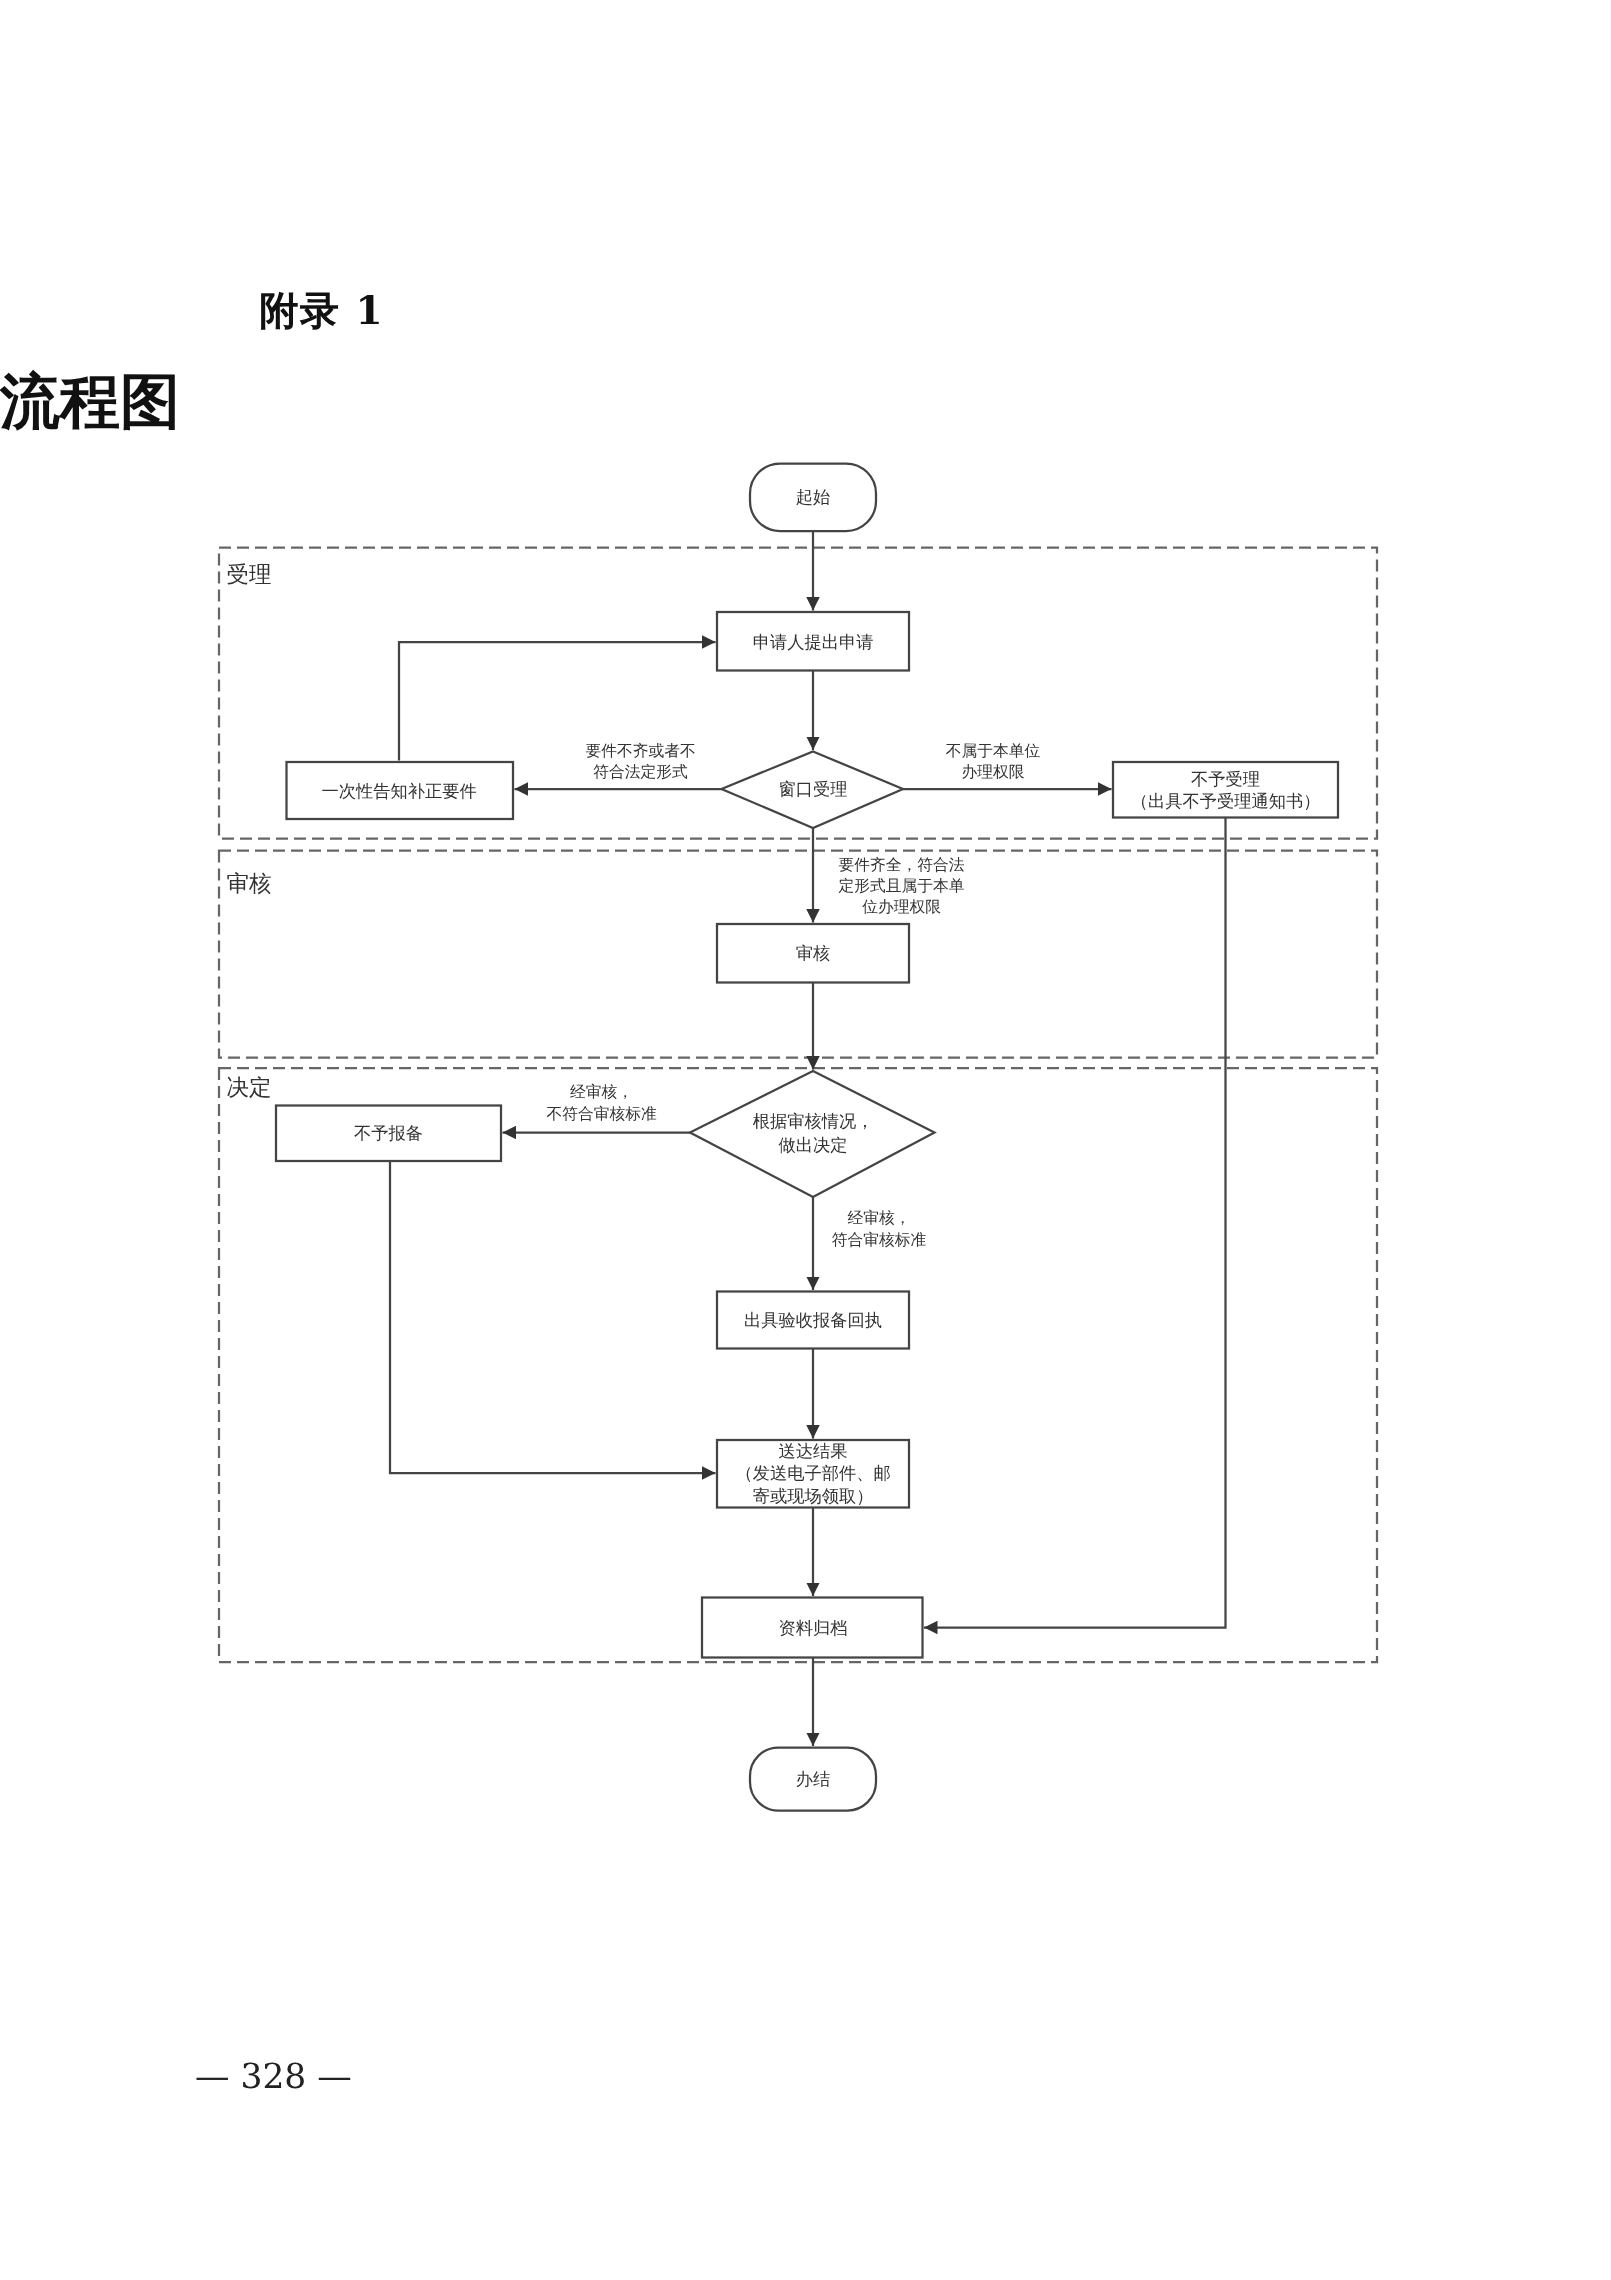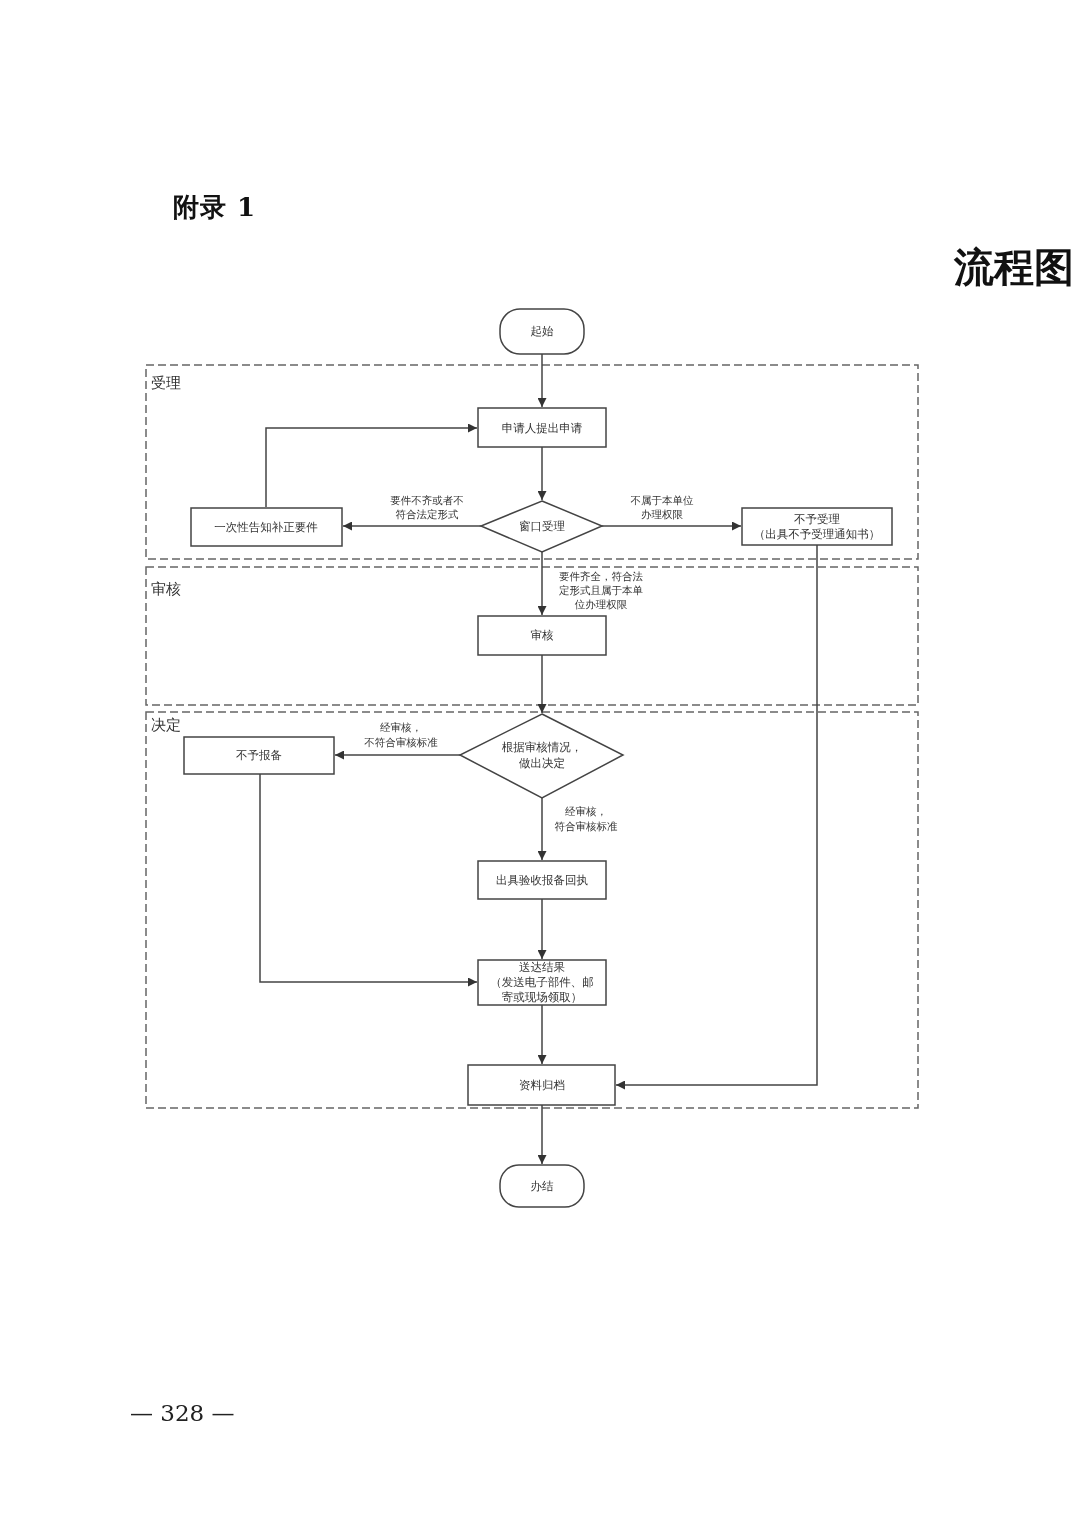--- a/index.html
+++ b/index.html
@@ -1,19 +1,19 @@
 <!DOCTYPE html>
 <html><head>
   <meta charset="utf-8">
   <style>
     html, body { margin: 0; padding: 0; background: #ffffff; }
     body { width: 1074px; height: 1520px; position: relative; overflow: hidden; }
     .appendix { position: absolute; left: 132px; top: 190px; font-family: "DejaVu Serif", serif; font-size: 26px; font-weight: bold; color: #111; letter-spacing: 1px; margin-left: 41px; }
-    .title { position: absolute; left: 0; width: 1074px; top: 240px; text-align: right; font-family: "DejaVu Serif", serif; font-size: 40px; font-weight: bold; color: #111; }
-    .page-number { position: absolute; left: 130px; top: 1372px; font-family: "DejaVu Serif", serif; font-size: 23px; color: #222; margin-top: 28px; }
+    .title { position: absolute; left: 0; width: 1074px; top: 240px; text-align: left; font-family: "DejaVu Serif", serif; font-size: 40px; font-weight: bold; color: #111; }
+    .page-number { position: absolute; left: 130px; top: 1372px; font-family: "DejaVu Serif", serif; font-size: 23px; color: #222; }
     svg text { font-family: "DejaVu Sans", sans-serif; fill: #333; }
     .node-text { font-size: 11.5px; }
     .edge-text { font-size: 10.5px; }
     .lane-text { font-size: 15px; }
   </style>
 </head>
 <body>
 
 <div class="appendix">附录 1</div>
 <div class="title">流程图</div>

